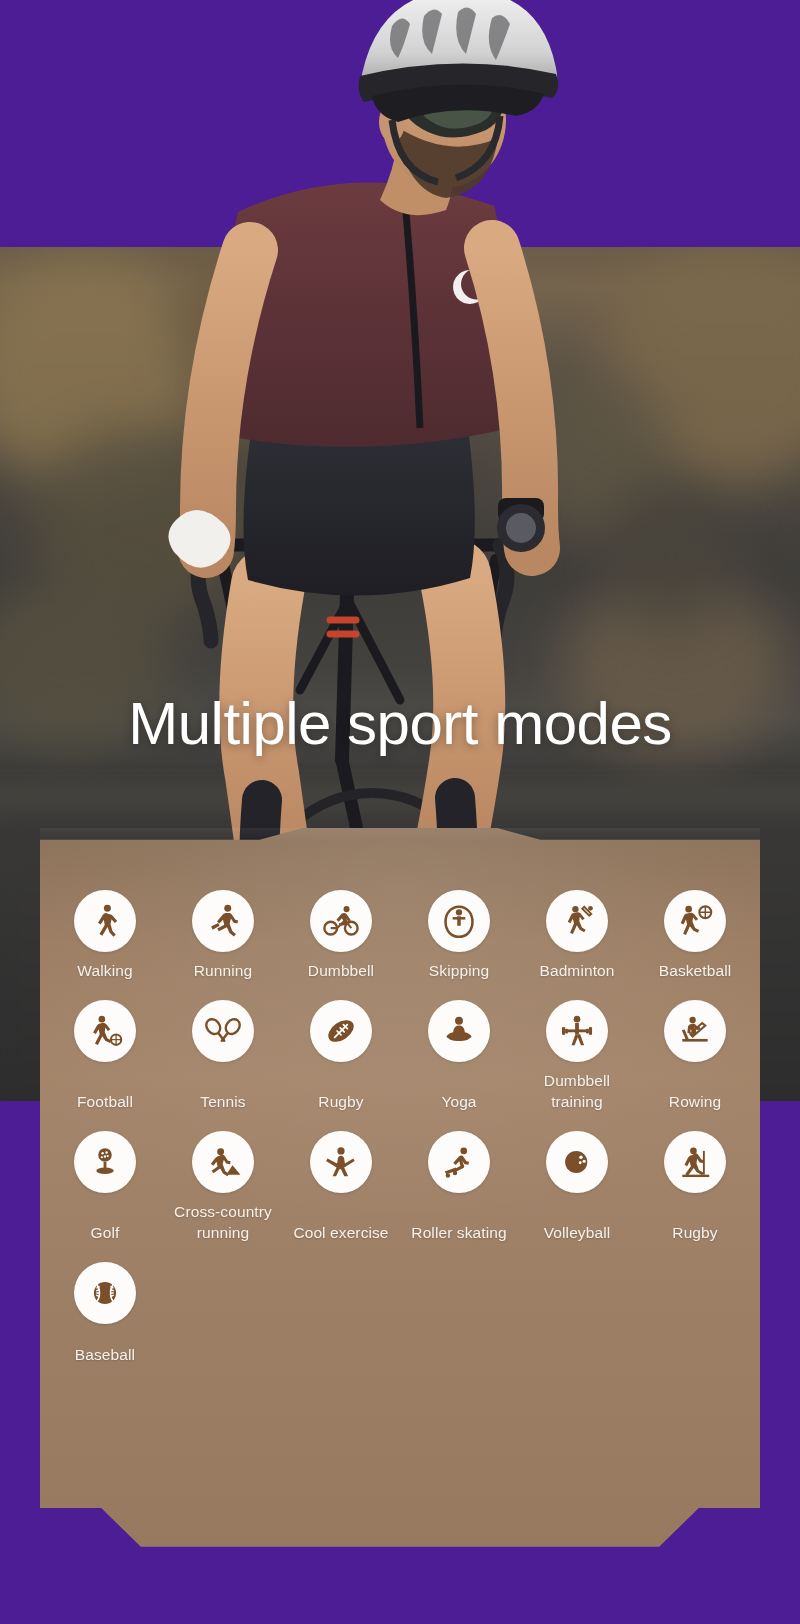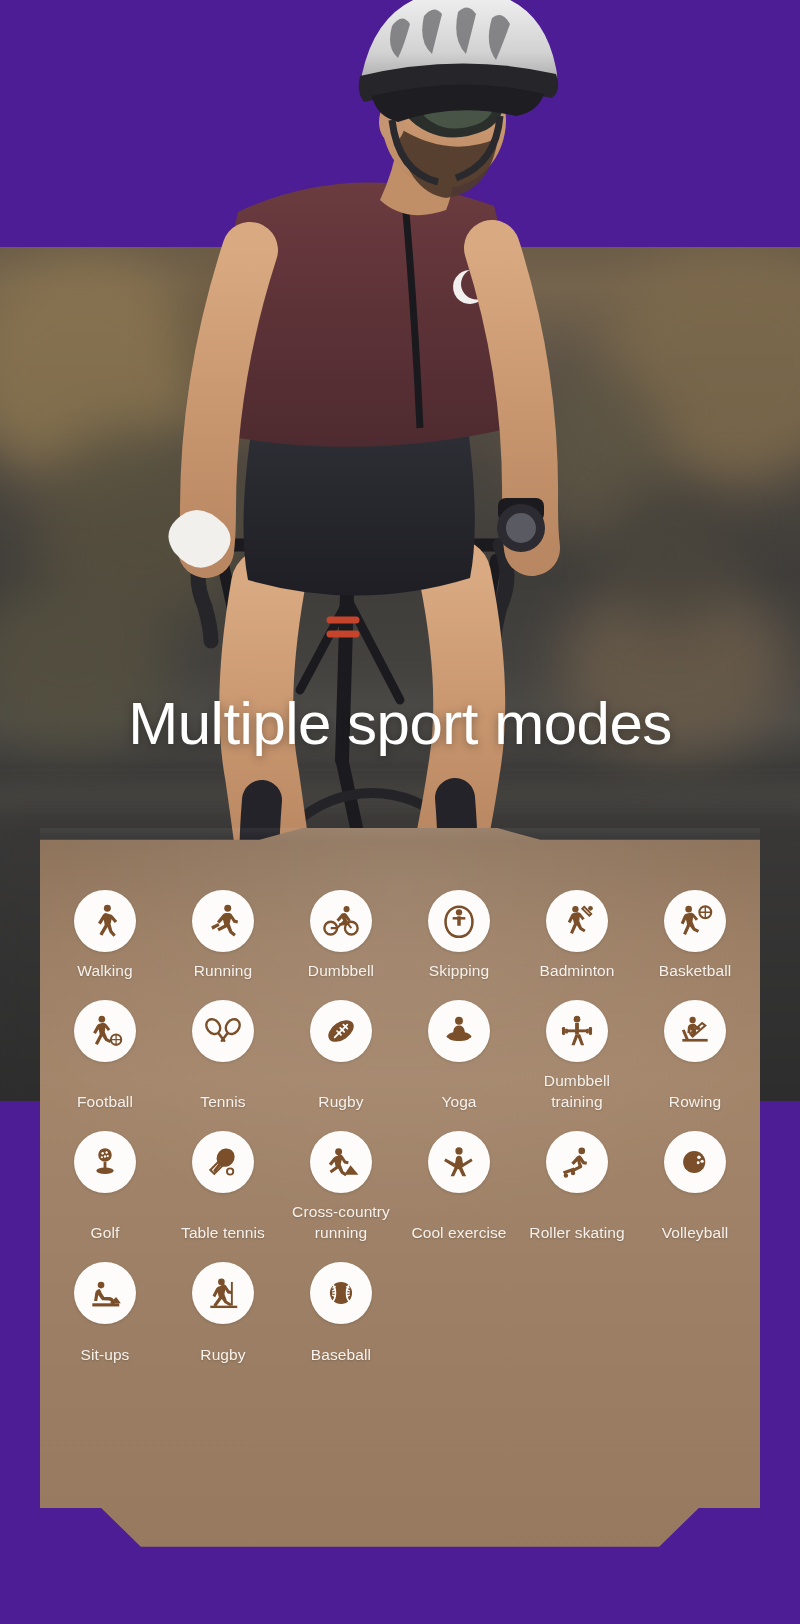--- a/index.html
+++ b/index.html
@@ -399,33 +399,20 @@
               </g>
               <path d="M22.2 23.5h3.6v10h-3.6z"></path>
               <ellipse cx="24" cy="35" rx="11" ry="4"></ellipse>
             </svg>
           </div>
           <div class="cap">Golf</div>
         </div>
         <div class="cell row-h">
           <div class="badge">
             <svg width="38" height="38" viewBox="0 0 48 48" fill="#7a4f2a">
-              <g transform="rotate(40 26 20)">
-                <ellipse cx="26" cy="18" rx="11" ry="12"></ellipse>
-                <rect x="24.2" y="29" width="3.6" height="12" rx="1.6"></rect>
-              </g>
-              <path d="M8 34l10-10 5 5-10 10z" fill="none" stroke="#7a4f2a" stroke-width="2.6"></path>
-              <circle cx="33" cy="36" r="4" fill="none" stroke="#7a4f2a" stroke-width="2.4"></circle>
-            </svg>
-          </div>
-          <div class="cap">Table tennis</div>
-        </div>
-        <div class="cell row-h">
-          <div class="badge">
-            <svg width="38" height="38" viewBox="0 0 48 48" fill="#7a4f2a">
               <circle cx="21" cy="11" r="4.4"></circle>
               <path d="M19 16.5c-2.4.3-4 1.6-5.4 3.4l-5 6.4 3.2 2.4 4-5 1.4 6-7.6 5.2 2.2 3.2 8.6-6 3.6 6.4 5.6 3.4 2-3.2-4.6-3-3.4-8.8 1.4-5.6 3 4.6 5 1 .6-3.8-3.4-.6-3.6-5.6c-1.2-1.8-2.6-2.6-4.6-2.4z"></path>
               <path d="M28 40l8-12 10 12z"></path>
             </svg>
           </div>
           <div class="cap">Cross-country running</div>
         </div>
         <div class="cell row-h">
           <div class="badge">
             <svg width="38" height="38" viewBox="0 0 48 48" fill="#7a4f2a">
@@ -456,31 +443,20 @@
                 <circle cx="33" cy="23" r="2"></circle>
                 <circle cx="28" cy="25" r="1.8"></circle>
               </g>
             </svg>
           </div>
           <div class="cap">Volleyball</div>
         </div>
         <div class="cell row-h">
           <div class="badge">
             <svg width="38" height="38" viewBox="0 0 48 48" fill="#7a4f2a">
-              <circle cx="19" cy="14" r="4.2"></circle>
-              <path d="M17 19c-3 .4-5 2.6-5.4 5.6l-1.4 9.4h4l1.2-7.4 5 6.4 8.6.4c1.6 0 2.6 1 2.8 2.4l.4 3h4l-.6-4.4c-.4-3-2.6-5-5.8-5.2l-6.8-.3-3.2-5c-.8-1.6-1.8-4.6-2.8-4.9z"></path>
-              <path d="M8 37h34v4H8z"></path>
-              <path d="M30 37l8-8 6 8z"></path>
-            </svg>
-          </div>
-          <div class="cap">Sit-ups</div>
-        </div>
-        <div class="cell row-h">
-          <div class="badge">
-            <svg width="38" height="38" viewBox="0 0 48 48" fill="#7a4f2a">
               <circle cx="22" cy="10" r="4.2"></circle>
               <path d="M20 15.5c-2.4.3-4 1.6-5 3.6l-4.2 8.4 3.4 1.8 3-6 1.6 6.2-7 9.6 3.2 2.4 7.4-10 3.6 5.2 7 4 1.8-3.2-5.8-3.4-3.2-8.4 1-5.8 3 4.6 4.4.8.6-3.8-2.8-.6-3.8-5.8c-1.2-1.8-2.6-2.4-4.2-2.2z"></path>
               <path d="M34 10h2.4v30H34z"></path>
               <path d="M8 40h34v3H8z"></path>
             </svg>
           </div>
           <div class="cap">Rugby</div>
         </div>
         <div class="cell row-h">
           <div class="badge">

